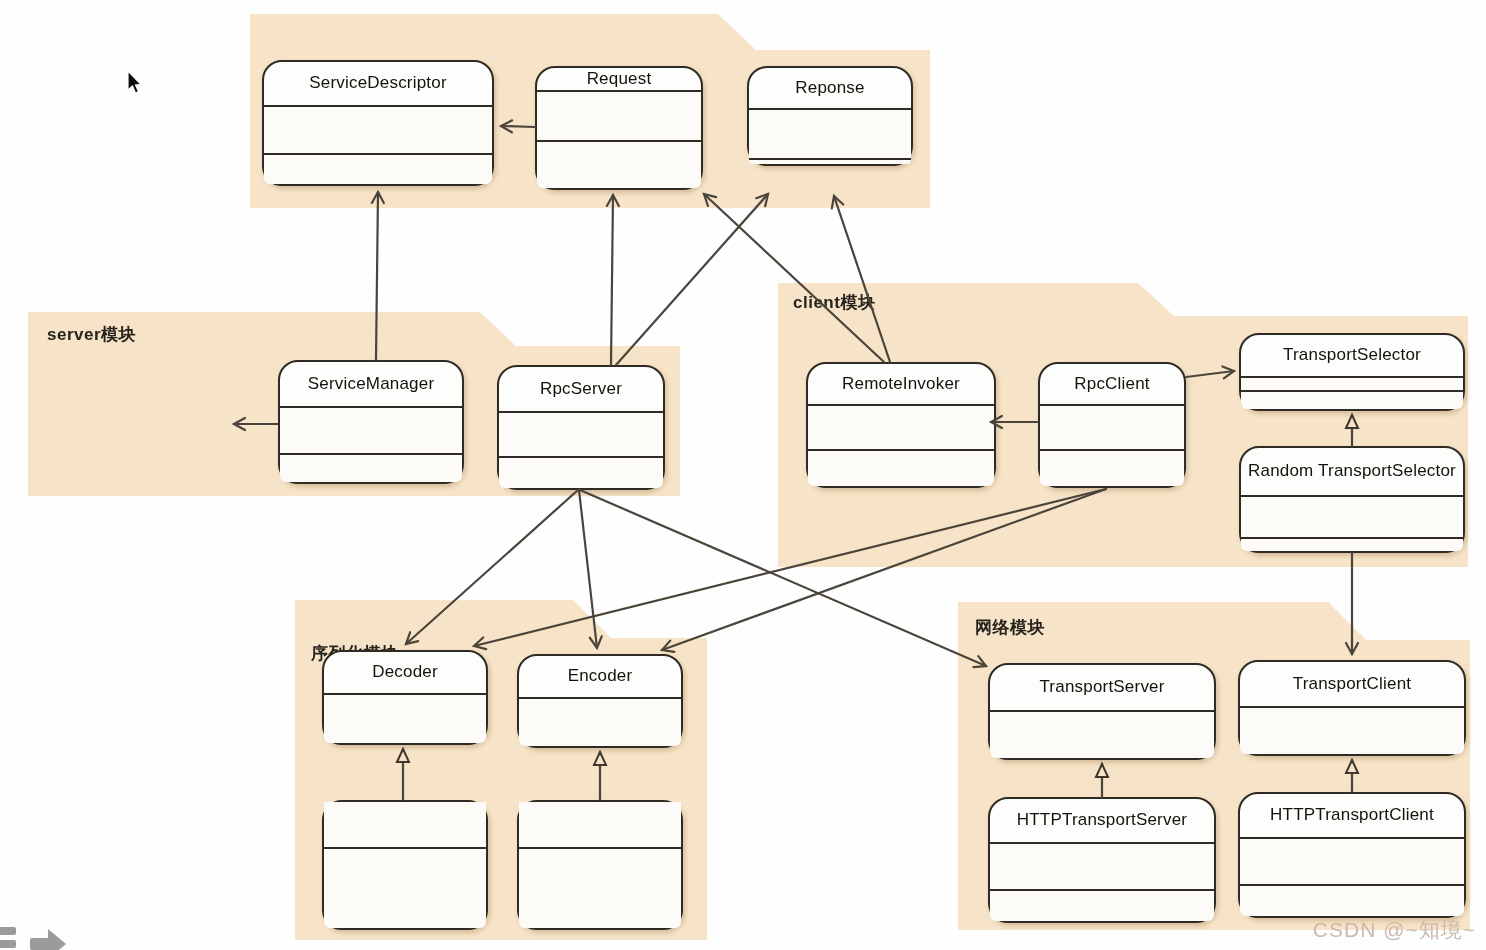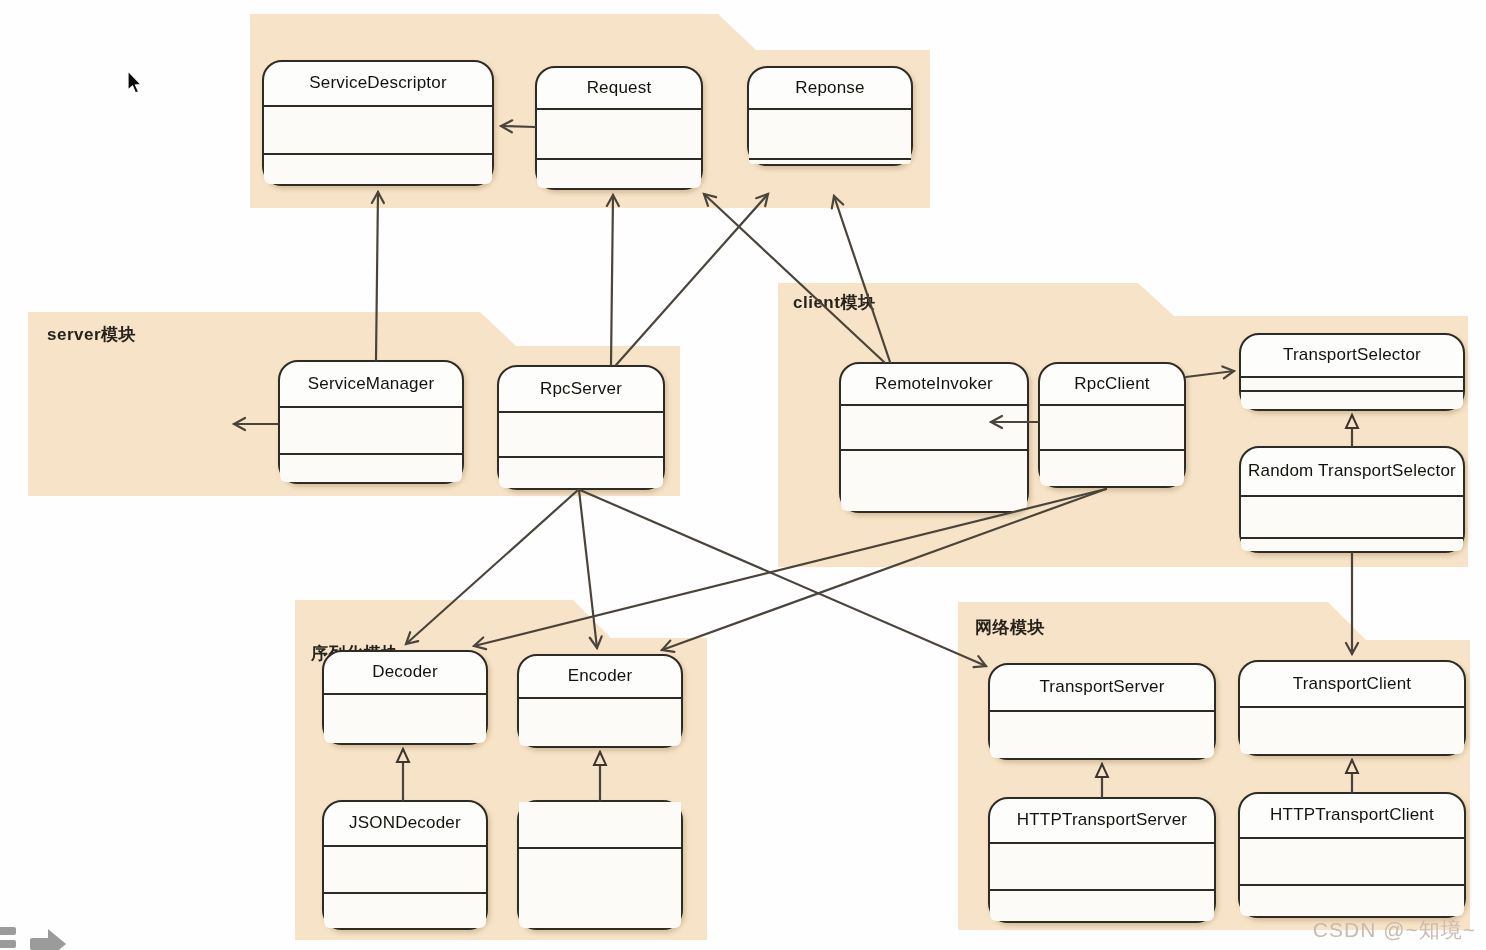--- a/index.html
+++ b/index.html
@@ -68,21 +68,21 @@
     <div class="pkg-label" style="left:17px;top:14px;">网络模块</div>
   </div>
 
   <div class="cls" style="left:262px;top:60px;width:232px;height:126px">
     <div class="cls-title" style="height:45px">ServiceDescriptor</div>
     <div class="cls-comp" style="height:48px"></div>
     <div class="cls-comp last"></div>
   </div>
 
   <div class="cls" style="left:535px;top:66px;width:168px;height:124px">
-    <div class="cls-title" style="height:42px">Request</div>
+    <div class="cls-title" style="height:24px">Request</div>
     <div class="cls-comp" style="height:50px"></div>
     <div class="cls-comp last"></div>
   </div>
 
   <div class="cls" style="left:747px;top:66px;width:166px;height:100px">
     <div class="cls-title" style="height:42px">Reponse</div>
     <div class="cls-comp" style="height:50px"></div>
     <div class="cls-comp last"></div>
   </div>
 
@@ -92,21 +92,21 @@
     <div class="cls-comp" style="height:47px"></div>
     <div class="cls-comp last"></div>
   </div>
 
   <div class="cls" style="left:497px;top:365px;width:168px;height:125px">
     <div class="cls-title" style="height:46px">RpcServer</div>
     <div class="cls-comp" style="height:45px"></div>
     <div class="cls-comp last"></div>
   </div>
 
-  <div class="cls" style="left:839px;top:362px;width:190px;height:151px">
+  <div class="cls" style="left:806px;top:362px;width:190px;height:126px">
     <div class="cls-title" style="height:42px">RemoteInvoker</div>
     <div class="cls-comp" style="height:45px"></div>
     <div class="cls-comp last"></div>
   </div>
 
   <div class="cls" style="left:1038px;top:362px;width:148px;height:126px">
     <div class="cls-title" style="height:42px">RpcClient</div>
     <div class="cls-comp" style="height:45px"></div>
     <div class="cls-comp last"></div>
   </div>
@@ -127,21 +127,20 @@
     <div class="cls-title" style="height:43px">Decoder</div>
     <div class="cls-comp last"></div>
   </div>
 
   <div class="cls" style="left:517px;top:654px;width:166px;height:94px">
     <div class="cls-title" style="height:43px">Encoder</div>
     <div class="cls-comp last"></div>
   </div>
 
   <div class="cls" style="left:322px;top:800px;width:166px;height:130px">
-    <div class="cls-title" style="height:45px">JSONDecoder</div>
     <div class="cls-comp" style="height:47px"></div>
     <div class="cls-comp last"></div>
   </div>
 
   <div class="cls" style="left:517px;top:800px;width:166px;height:130px">
     <div class="cls-comp" style="height:47px"></div>
     <div class="cls-comp last"></div>
   </div>
 
   <div class="cls" style="left:988px;top:663px;width:228px;height:97px">

